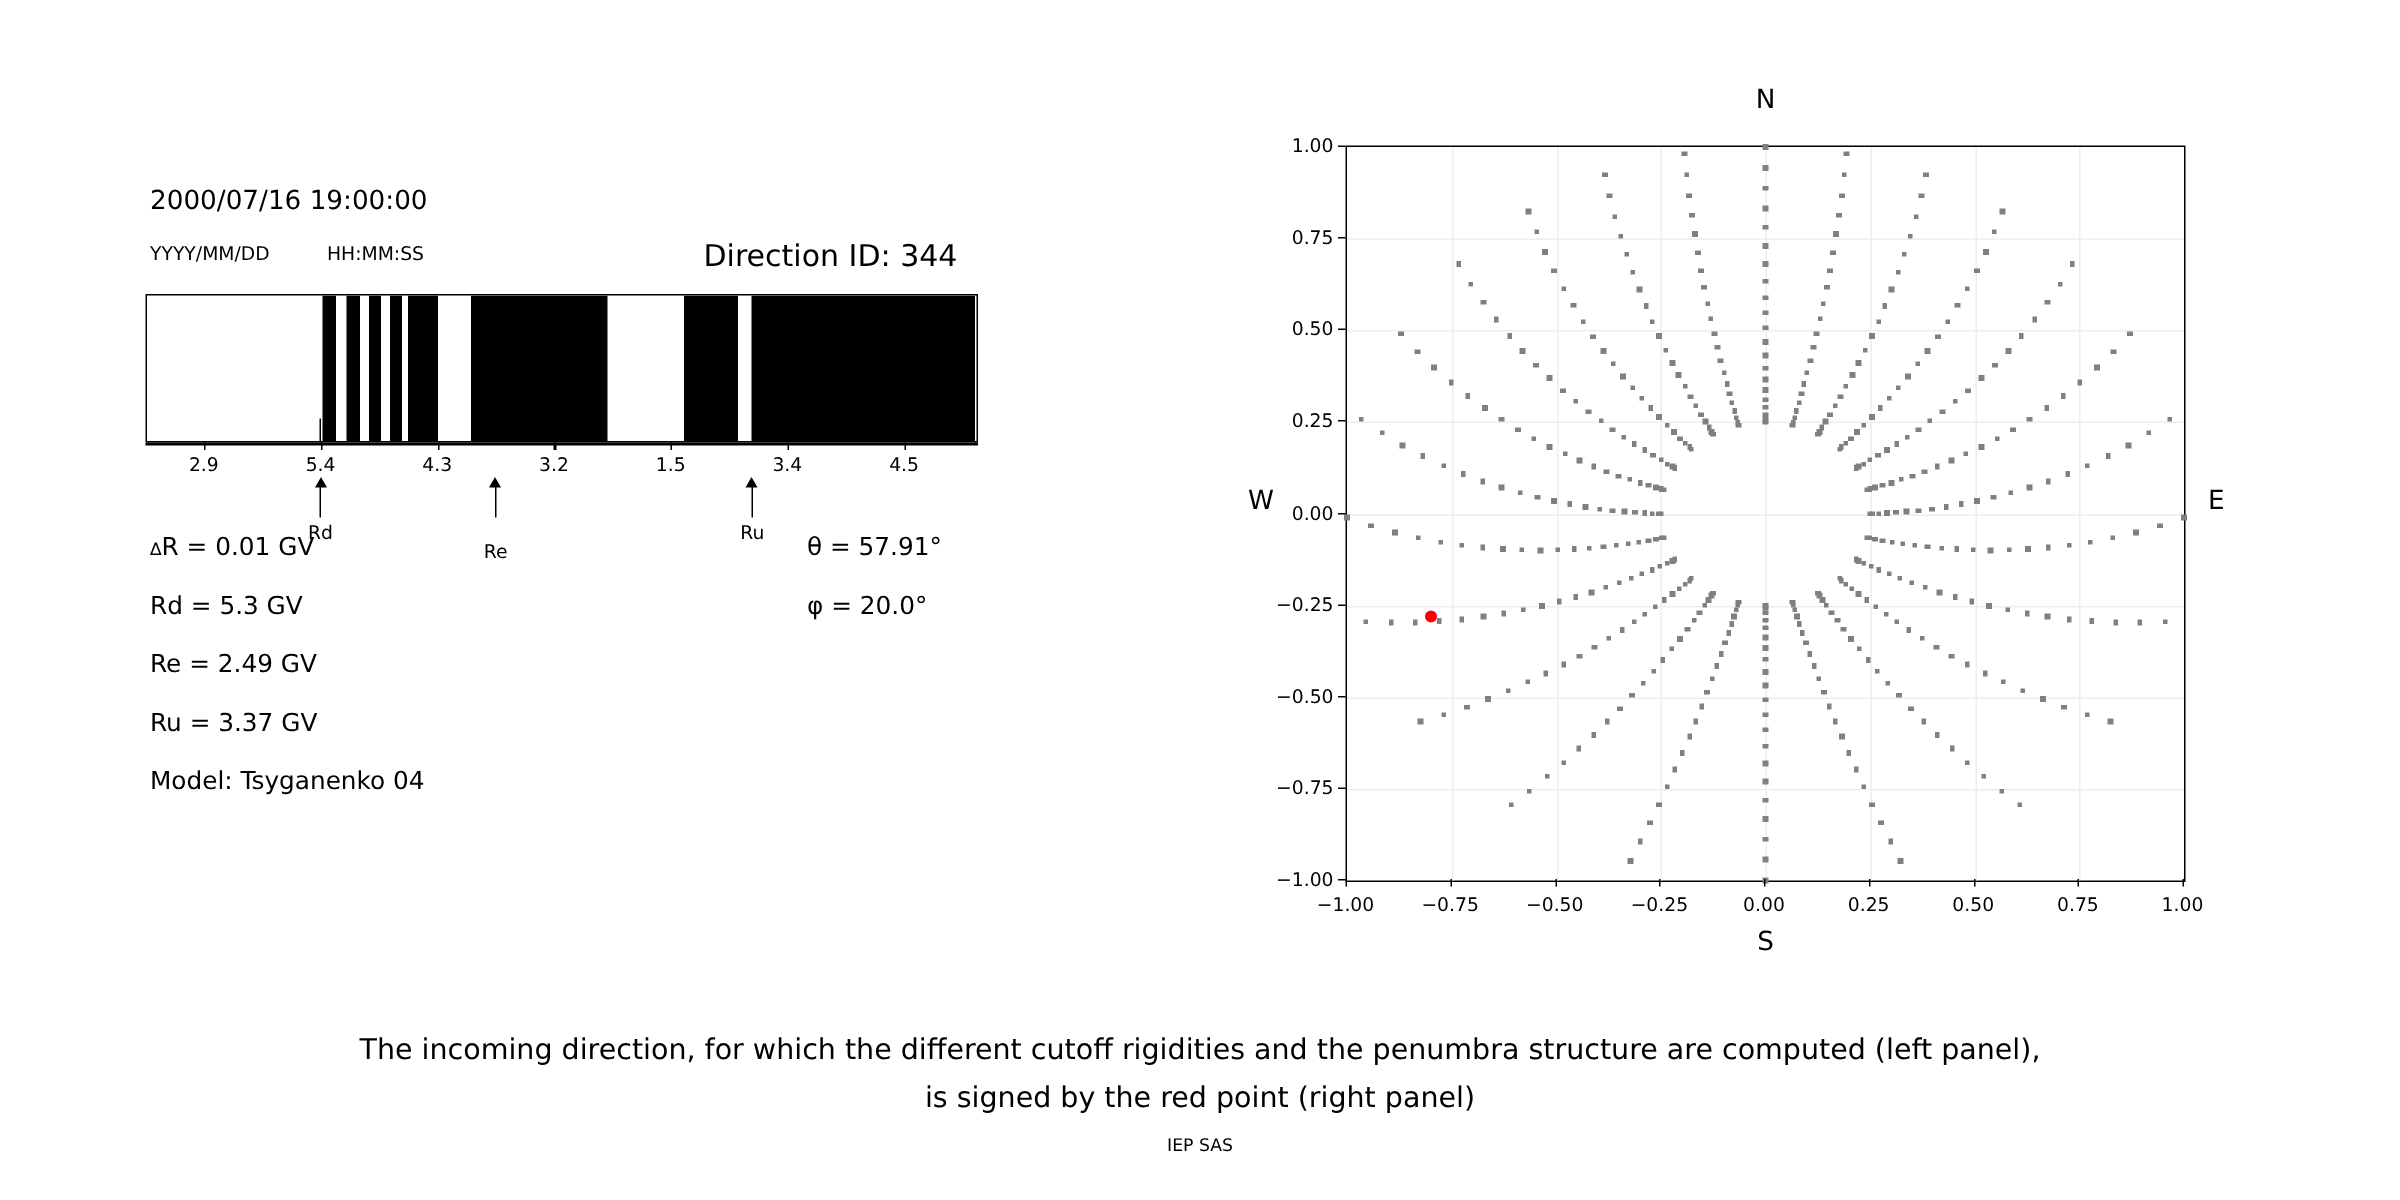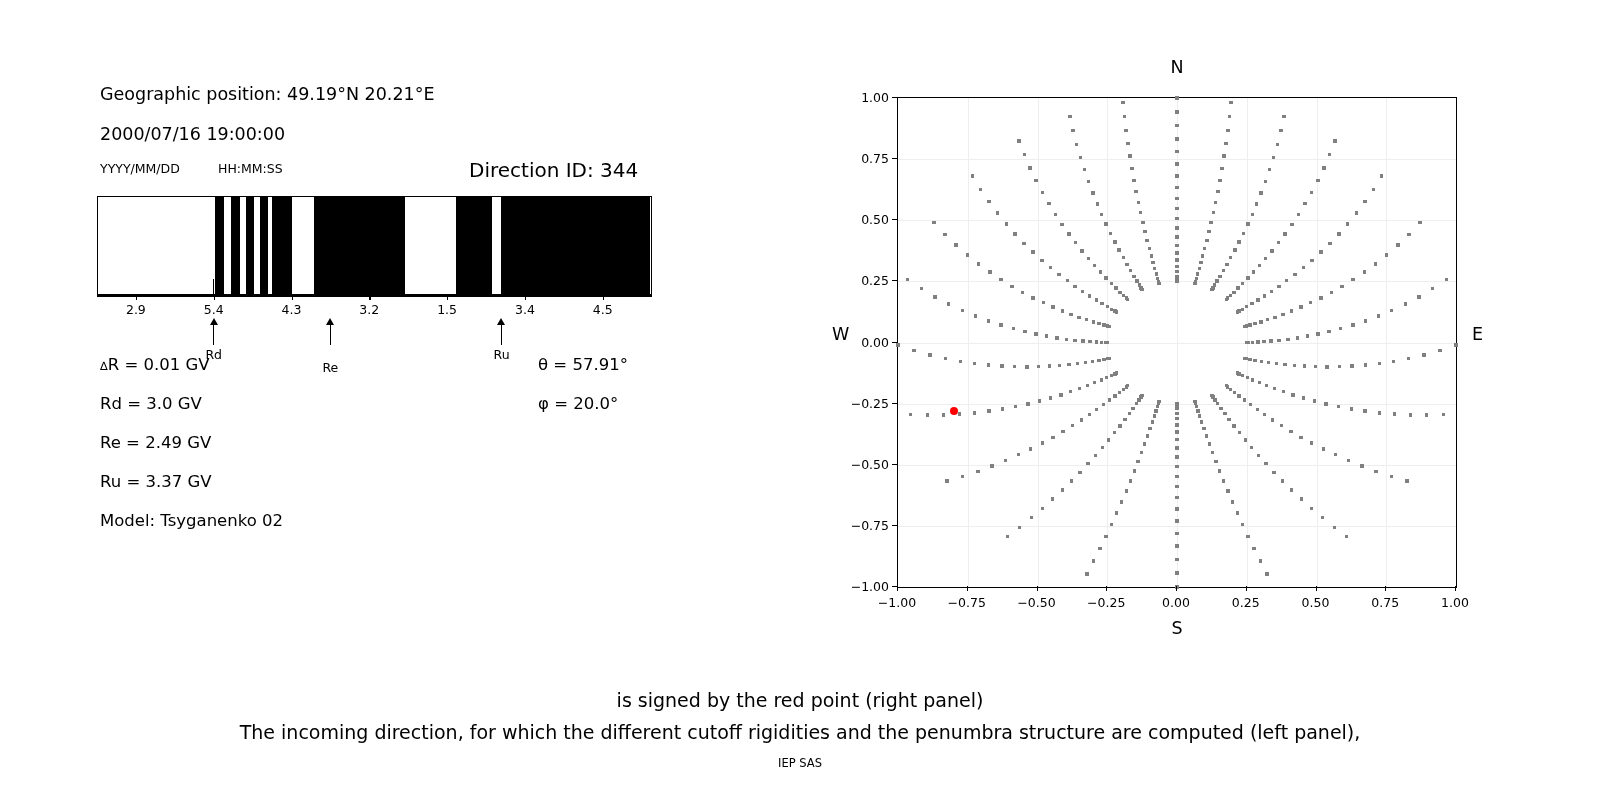--- a/index.html
+++ b/index.html
@@ -72,21 +72,20 @@
   
   #caption{left:0;top:684px;width:1600px;text-align:center;
            font-size:19px;line-height:32px;}
   #footer{left:0;top:756px;width:1600px;text-align:center;font-size:11.5px;}
 </style>
 </head>
 <body>
 
 <div class="abs" id="left-panel">
 
-  <div class="abs geo-line">Geographic position: 49.19°N 20.21°E</div>
 
   <div class="abs date-line">2000/07/16 19:00:00</div>
 
   <div class="abs fmt-date">YYYY/MM/DD</div>
 
   <div class="abs fmt-time">HH:MM:SS</div>
 
   <div class="abs dir-id">Direction ID: 344</div>
 
   <div id="penumbra-bar" class="abs">
@@ -123,24 +122,24 @@
       <div class="marker-label" style="left: 233.408px; top: 65px;">Re</div>
       <div class="marker-arrow" style="left: 403.775px; top: 28px; height: 22px;"></div>
       <div class="marker-head" style="left: 400.375px; top: 23px;"></div>
       <div class="marker-label" style="left: 404.575px; top: 52px;">Ru</div>
       <div class="marker-arrow" style="left: 115.904px; top: -16px; height: 16px;"></div>
     </div>
 
   <div class="param" style="left:100px;top:355px;">
     <span class="sub">∆</span><span>R = 0.01 GV</span>
   </div>
-  <div class="param" style="left:100px;top:394px;">Rd = 3.0 GV</div>
+  <div class="param" style="left:100px;top:394px;">Rd = 5.3 GV</div>
   <div class="param" style="left:100px;top:433px;">Re = 2.49 GV</div>
   <div class="param" style="left:100px;top:472px;">Ru = 3.37 GV</div>
-  <div class="param" style="left:100px;top:511px;">Model: Tsyganenko 02</div>
+  <div class="param" style="left:100px;top:511px;">Model: Tsyganenko 04</div>
   <div class="param" style="left:538px;top:355px;">θ = 57.91°</div>
   <div class="param" style="left:538px;top:394px;">φ = 20.0°</div>
 </div>
 
 <div class="abs" id="polar-panel">
   <div id="plot-frame">
     <div id="grid-layer">
         <div class="gl glv" style="left: 69.75px;"></div>
         <div class="gl glv" style="left: 139.5px;"></div>
         <div class="gl glv" style="left: 209.25px;"></div>
@@ -700,16 +699,16 @@
     <div class="xlab" style="left: 405.75px; top: 540px;">0.25</div>
     <div class="xtick" style="left: 475.5px; top: 531px;"></div>
     <div class="xlab" style="left: 475.5px; top: 540px;">0.50</div>
     <div class="xtick" style="left: 545.25px; top: 531px;"></div>
     <div class="xlab" style="left: 545.25px; top: 540px;">0.75</div>
     <div class="xtick" style="left: 615px; top: 531px;"></div>
     <div class="xlab" style="left: 615px; top: 540px;">1.00</div>
   </div>
 
 <div class="abs" id="caption">
+  <div>The incoming direction, for which the different cutoff rigidities and the penumbra structure are computed (left panel),</div>
   <div>is signed by the red point (right panel)</div>
-  <div>The incoming direction, for which the different cutoff rigidities and the penumbra structure are computed (left panel),</div>
 </div>
 <div class="abs" id="footer">IEP SAS</div>
 
 </body></html>

